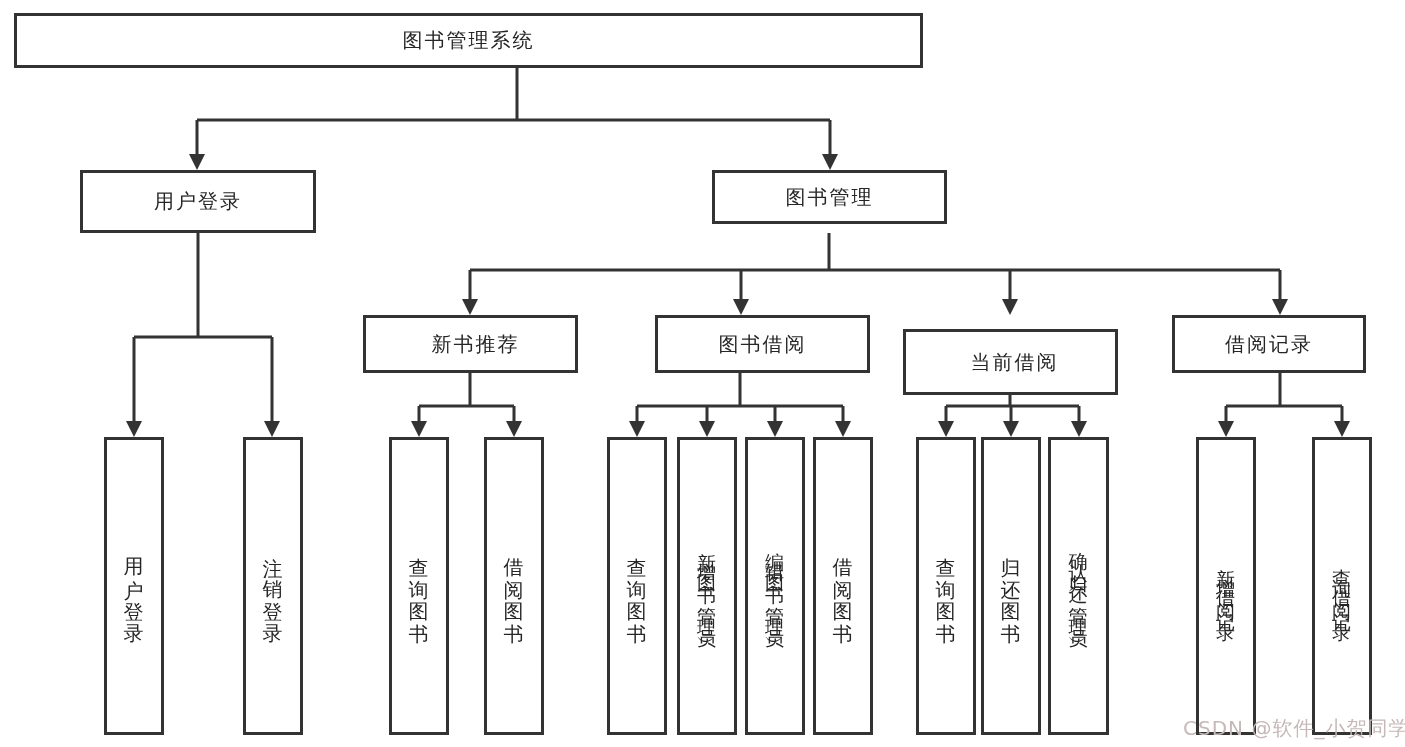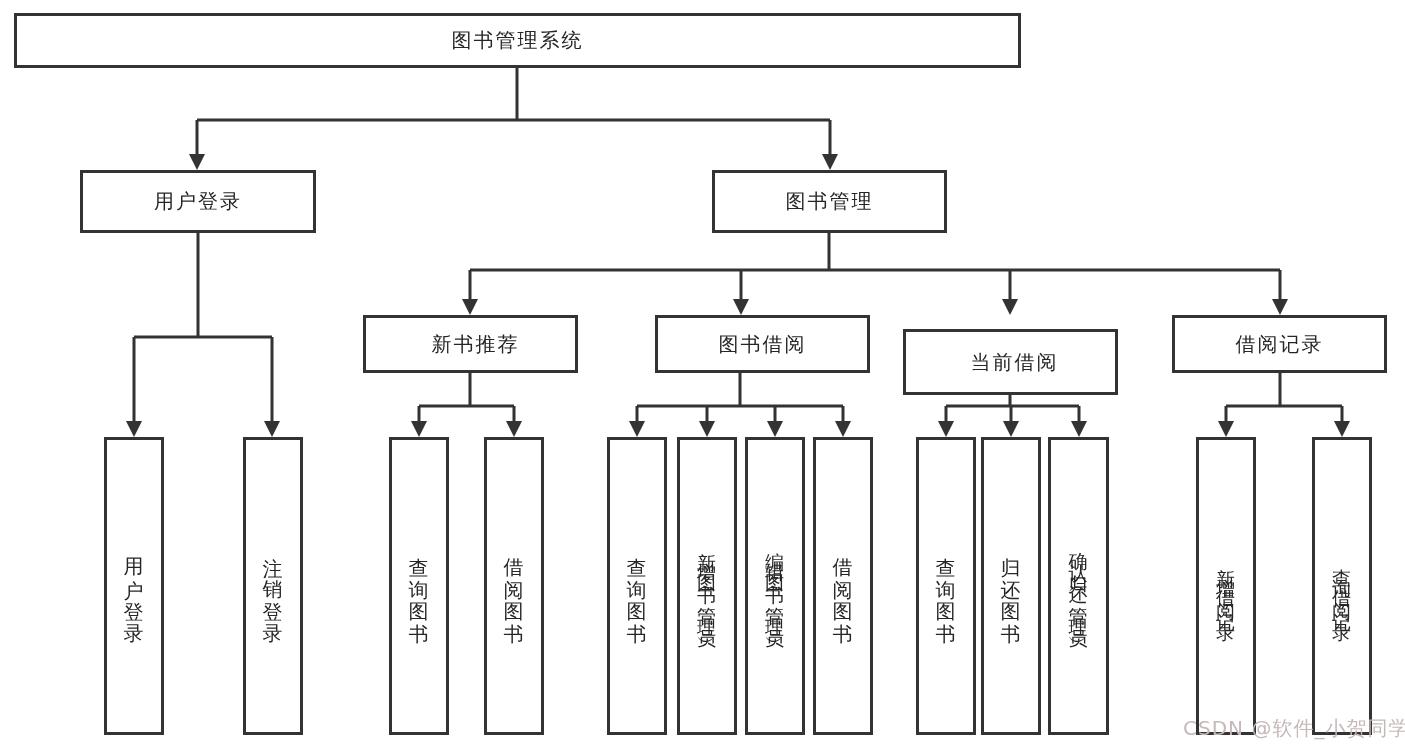--- a/index.html
+++ b/index.html
@@ -80,29 +80,29 @@
     <path d="M1010 373 V406 M946 406 H1079 M946 406 V421 M1011 406 V421 M1079 406 V421"></path>
     <polygon points="938,421 954,421 946,437"></polygon>
     <polygon points="1003,421 1019,421 1011,437"></polygon>
     <polygon points="1071,421 1087,421 1079,437"></polygon>
 
     <path d="M1280 373 V406 M1226 406 H1342 M1226 406 V421 M1342 406 V421"></path>
     <polygon points="1218,421 1234,421 1226,437"></polygon>
     <polygon points="1334,421 1350,421 1342,437"></polygon>
   </svg>
 
-  <div class="box" style="left:14px; top:13px; width:1007px; height:55px;">图书管理系统</div>
+  <div class="box" style="left:14px; top:13px; width:909px; height:55px;">图书管理系统</div>
 
   <div class="box" style="left:80px; top:170px; width:236px; height:63px;">用户登录</div>
-  <div class="box" style="left:712px; top:170px; width:235px; height:63px;">图书管理</div>
+  <div class="box" style="left:712px; top:170px; width:235px; height:54px;">图书管理</div>
 
   <div class="box" style="left:363px; top:315px; width:215px; height:58px;padding-left:10px;">新书推荐</div>
   <div class="box" style="left:655px; top:315px; width:215px; height:58px;">图书借阅</div>
   <div class="box" style="left:903px; top:329px; width:215px; height:66px;padding-left:8px;">当前借阅</div>
-  <div class="box" style="left:1172px; top:315px; width:215px; height:58px;">借阅记录</div>
+  <div class="box" style="left:1172px; top:315px; width:194px; height:58px;">借阅记录</div>
 
   <div class="box vbox" style="left:104px; top:437px; width:60px; height:298px;">用户登录</div>
   <div class="box vbox" style="left:243px; top:437px; width:60px; height:298px;">注销登录</div>
 
   <div class="box vbox" style="left:389px; top:437px; width:60px; height:298px;">查询图书</div>
   <div class="box vbox" style="left:484px; top:437px; width:60px; height:298px;">借阅图书</div>
 
   <div class="box vbox" style="left:607px; top:437px; width:60px; height:298px;">查询图书</div>
   <div class="box vbox long" style="left:677px; top:437px; width:60px; height:298px;">新增图书（管理员）</div>
   <div class="box vbox long" style="left:745px; top:437px; width:60px; height:298px;">编辑图书（管理员）</div>

